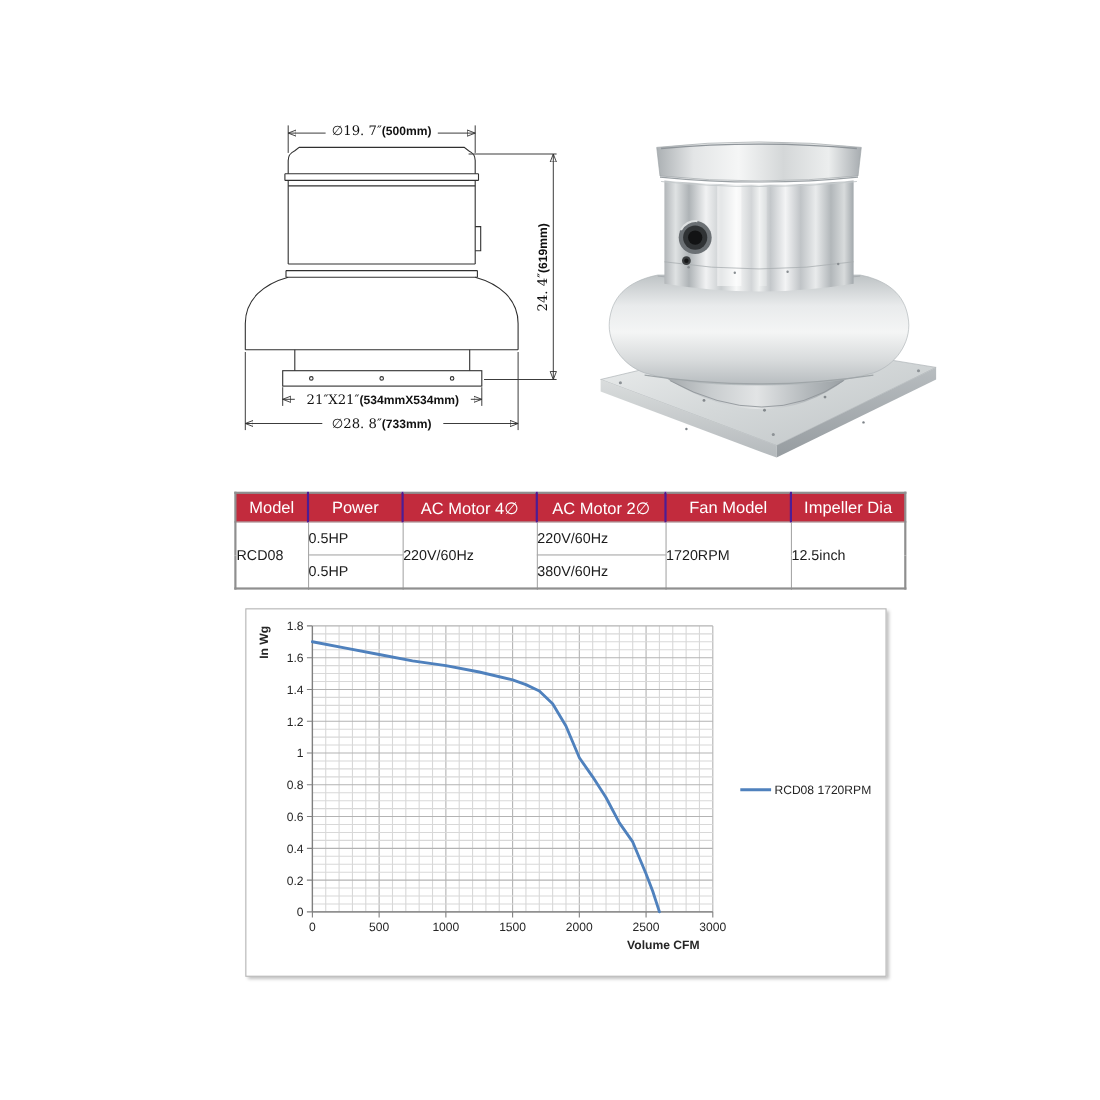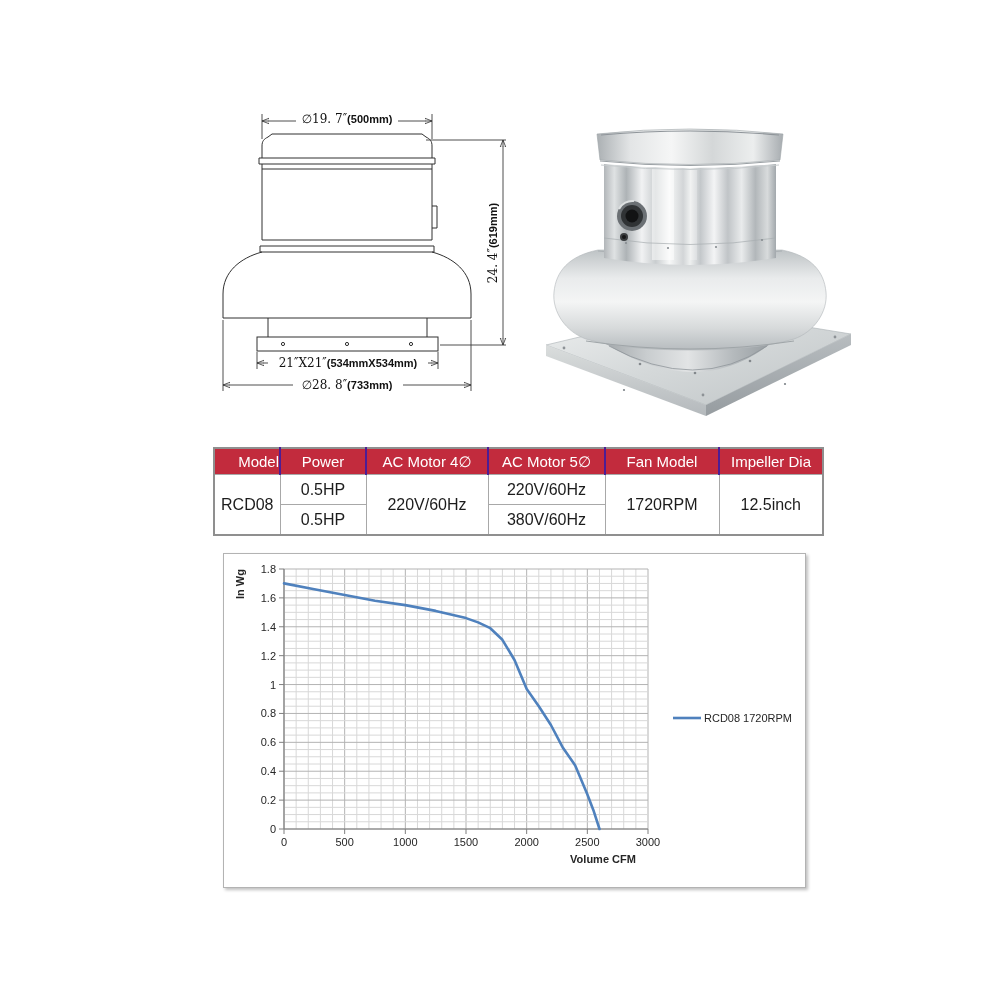--- a/index.html
+++ b/index.html
@@ -9,22 +9,22 @@
   .drawing path, .drawing line, .drawing rect, .drawing circle{stroke:#303030;stroke-width:1;fill:none;}
   .drawing .dimln{stroke:#3a3a3a;stroke-width:0.9;}
   .drawing .bg{fill:#ffffff;stroke:none;}
   .drawing text{stroke:none;fill:#111;}
   .din{font-family:"DejaVu Serif",serif;font-size:12px;}
   .dmm{font-family:"Liberation Sans",sans-serif;font-weight:bold;font-size:11px;}
   .spec{position:absolute;left:213px;top:447px;width:609px;border-collapse:collapse;
         border:2px solid #8f8f8f;table-layout:fixed;}
   .spec th{background:#c22b3d;color:#ffffff;font-size:15px;font-weight:normal;
            height:25px;border-left:2px solid #4c1d95;padding:0;text-align:center;}
-  .spec th:first-child{border-left:none;text-align:right;}
-  .spec td{border:1px solid #a8a8a8;font-size:16px;color:#1c1c1c;text-align:center;
+  .spec th:first-child{border-left:none;}
+  .spec td{border:1px solid #a8a8a8;font-size:13px;color:#1c1c1c;text-align:left;
            height:29px;padding:0;background:#ffffff;}
   .chart-panel{position:absolute;left:223px;top:553px;width:581px;height:333px;
                background:#ffffff;border:1px solid #b3b3b3;
                box-shadow:2px 2px 3px rgba(0,0,0,0.25);}
   #chart-svg{position:static;}
   #chart-svg text{font-family:"Liberation Sans",sans-serif;font-size:11px;fill:#262626;}
 </style>
 </head>
 <body>
 
@@ -193,21 +193,21 @@
         <col style="width:122px">
       <col style="width:117px">
         <col style="width:114px">
         <col style="width:104px">
     </colgroup>
     <thead>
       <tr>
         <th>Model</th>
         <th>Power</th>
         <th>AC Motor 4∅</th>
-        <th>AC Motor 5∅</th>
+        <th>AC Motor 2∅</th>
         <th>Fan Model</th>
         <th>Impeller Dia</th>
       </tr>
     </thead>
     <tbody>
       <tr>
         <td rowspan="2">RCD08</td>
         <td>0.5HP</td>
         <td rowspan="2">220V/60Hz</td>
         <td>220V/60Hz</td>

